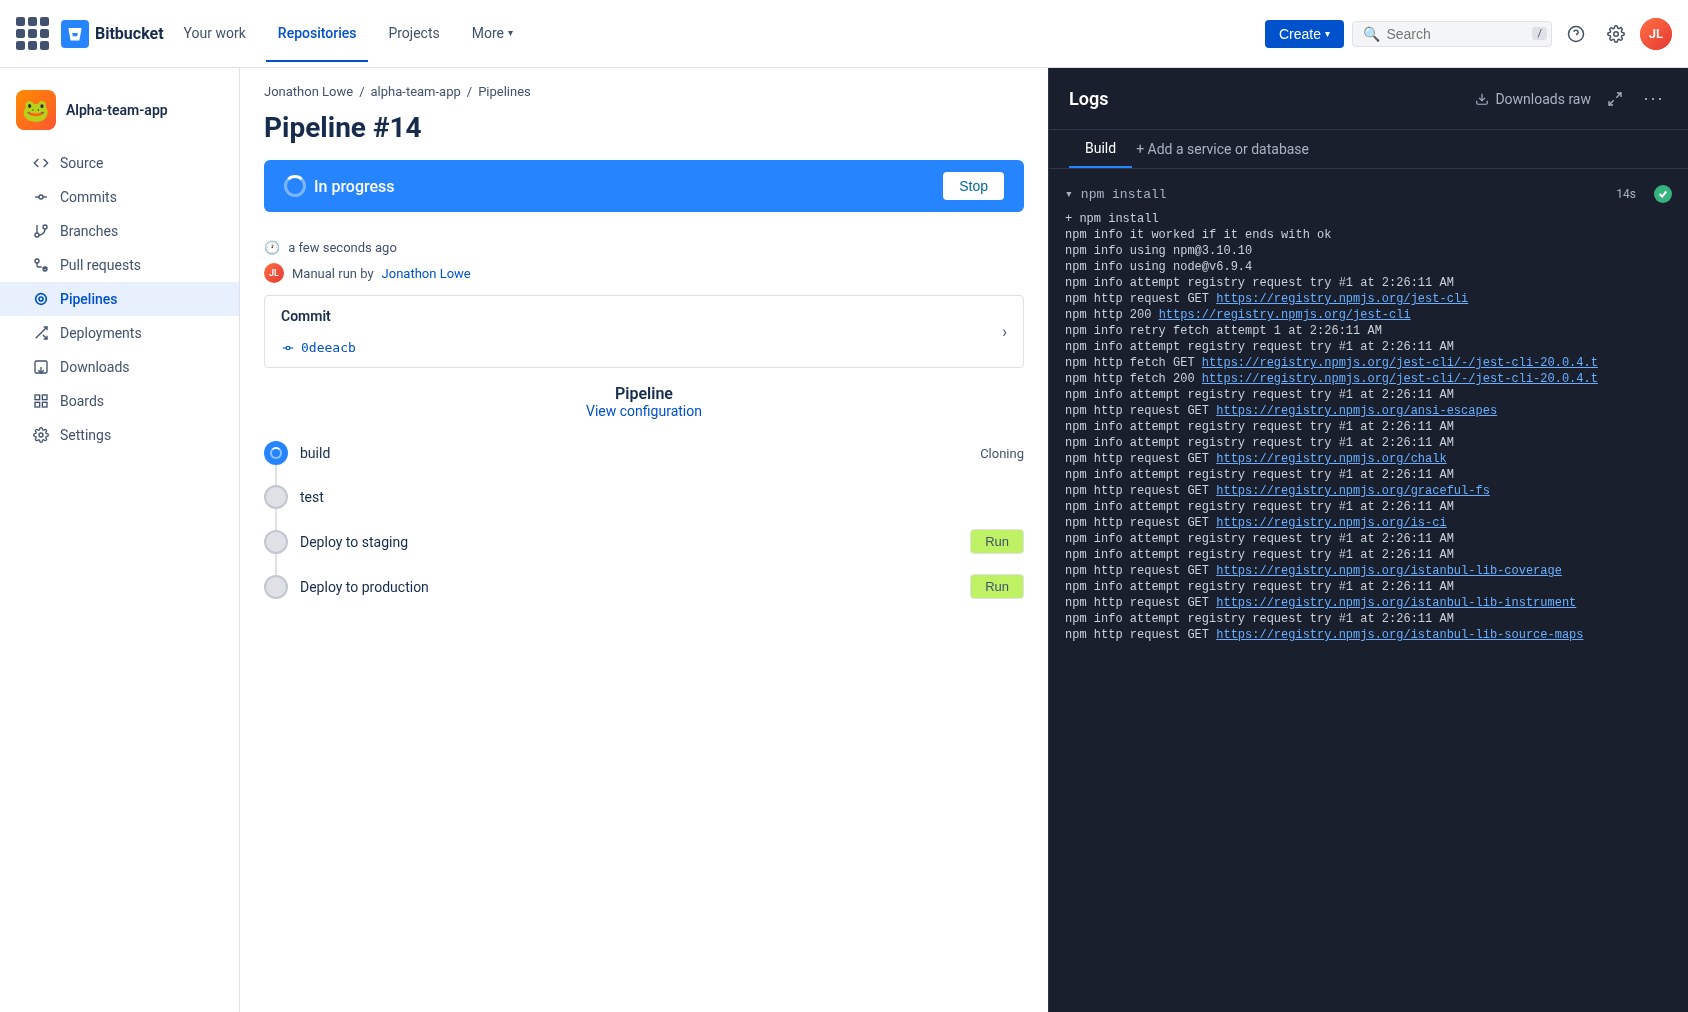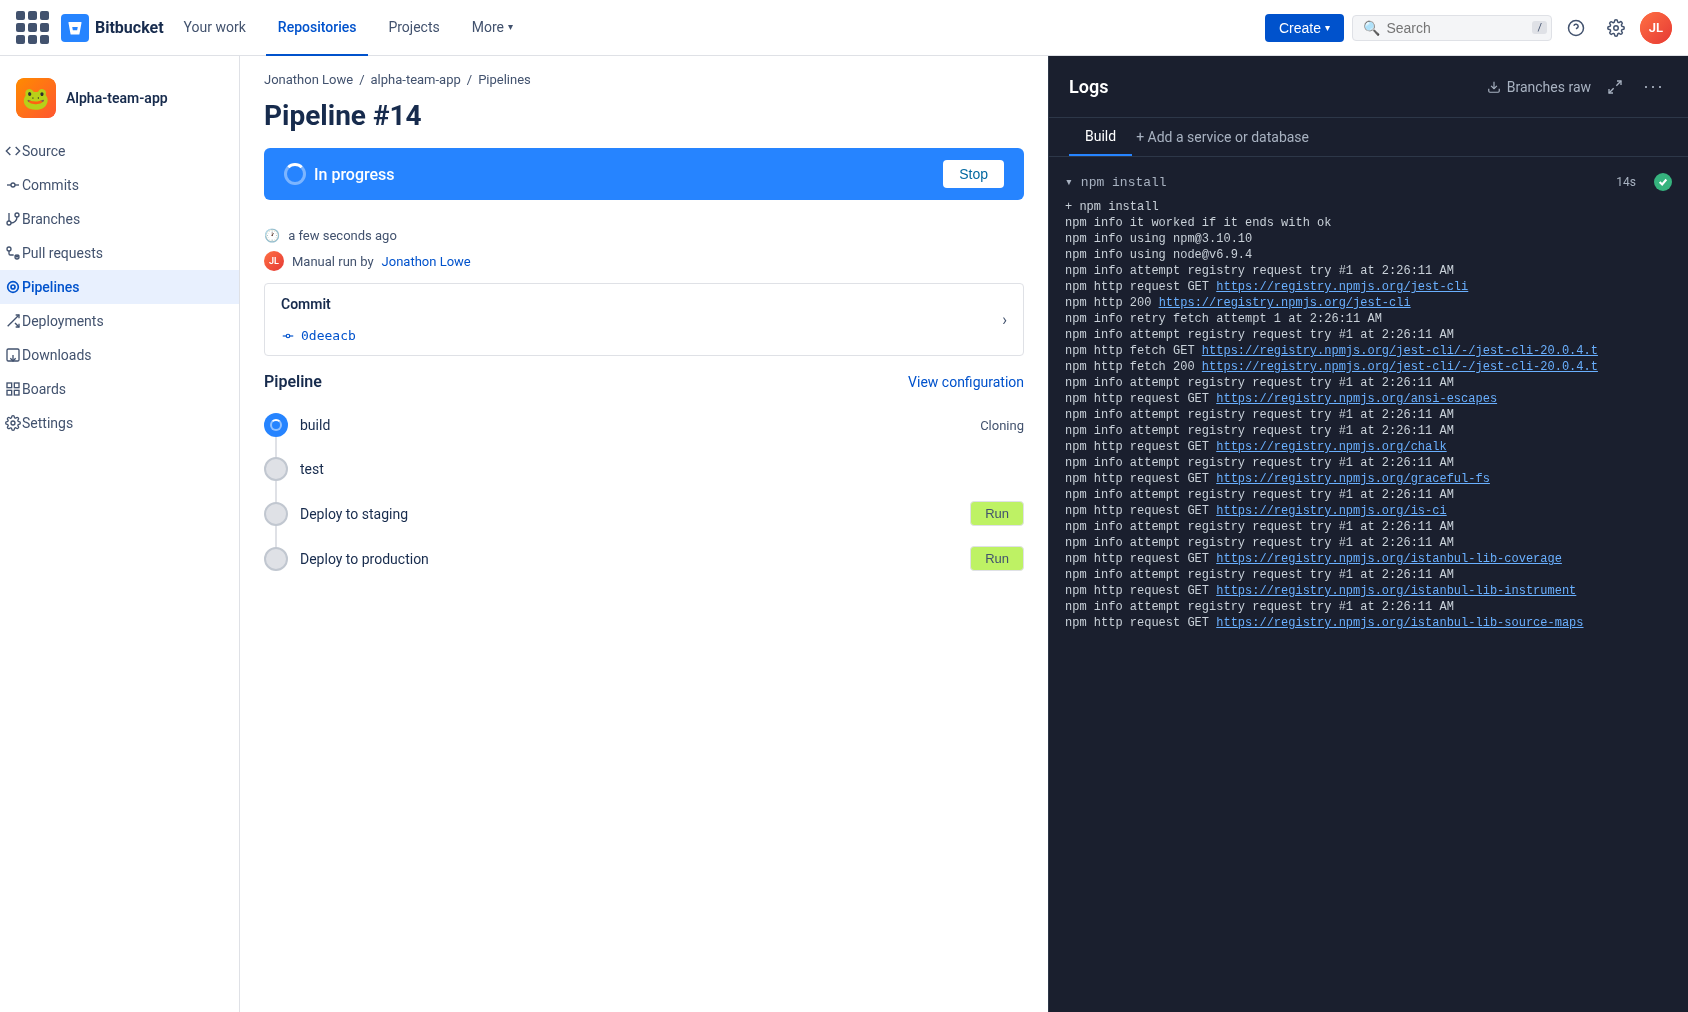--- a/index.html
+++ b/index.html
@@ -1,19 +1,19 @@
 <!DOCTYPE html>
 <html><head>
   <meta charset="utf-8">
   <style>
     * { box-sizing: border-box; margin: 0; padding: 0; }
     body { font-family: -apple-system, BlinkMacSystemFont, 'Segoe UI', Roboto, sans-serif; font-size: 14px; background: #f4f5f7; color: #172b4d; overflow: hidden; }
 
     
-    .topnav { display: flex; align-items: center; background: #fff; border-bottom: 1px solid #dfe1e6; height: 56px; padding: 0 16px; gap: 8px; position: relative; z-index: 10; }
+    .topnav { display: flex; align-items: center; background: #fff; border-bottom: 1px solid #dfe1e6; height: 68px; padding: 0 16px; gap: 8px; position: relative; z-index: 10; }
     .topnav-grid { display: grid; grid-template-columns: 9px 9px 9px; grid-template-rows: 9px 9px 9px; gap: 3px; cursor: pointer; }
     .topnav-grid-dot { width: 9px; height: 9px; background: #42526e; border-radius: 2px; }
     .topnav-logo { display: flex; align-items: center; gap: 6px; margin-left: 4px; }
     .topnav-logo-icon { width: 28px; height: 28px; background: #2684ff; border-radius: 4px; display: flex; align-items: center; justify-content: center; }
     .topnav-logo-icon svg { fill: white; }
     .topnav-logo-text { font-weight: 700; font-size: 16px; color: #172b4d; }
     .topnav-sep { flex: 1; }
     .nav-link { padding: 0 12px; height: 56px; display: flex; align-items: center; font-size: 14px; color: #42526e; cursor: pointer; border-bottom: 2px solid transparent; text-decoration: none; }
     .nav-link.active { color: #0052cc; border-bottom: 2px solid #0052cc; font-weight: 500; }
     .nav-btn-create { background: #0052cc; color: white; border: none; padding: 6px 14px; border-radius: 4px; font-size: 14px; font-weight: 500; cursor: pointer; display: flex; align-items: center; gap: 4px; }
@@ -25,21 +25,21 @@
 
     
     .main-layout { display: flex; height: calc(100vh - 56px); }
 
     
     .sidebar { width: 240px; background: #fff; border-right: 1px solid #dfe1e6; display: flex; flex-direction: column; padding: 12px 0; flex-shrink: 0; }
     .sidebar-project { display: flex; align-items: center; gap: 10px; padding: 10px 16px 16px; }
     .sidebar-project-icon { width: 40px; height: 40px; border-radius: 8px; overflow: hidden; flex-shrink: 0; }
     .sidebar-project-icon-img { width: 40px; height: 40px; background: linear-gradient(135deg, #ff8800, #ff5630); border-radius: 8px; display: flex; align-items: center; justify-content: center; font-size: 20px; }
     .sidebar-project-name { font-weight: 600; font-size: 14px; color: #172b4d; }
-    .sidebar-nav-item { display: flex; align-items: center; gap: 0; padding: 8px 4px; cursor: pointer; color: #42526e; font-size: 14px; border-radius: 0; text-decoration: none; }
+    .sidebar-nav-item { display: flex; align-items: center; gap: 10px; padding: 8px 32px; cursor: pointer; color: #42526e; font-size: 14px; border-radius: 0; text-decoration: none; }
     .sidebar-nav-item.active { background: #e8f0fe; color: #0052cc; font-weight: 500; }
     .sidebar-nav-item .nav-icon { width: 18px; height: 18px; display: flex; align-items: center; justify-content: center; flex-shrink: 0; }
 
     
     .content { flex: 1; display: flex; flex-direction: column; overflow: hidden; background: #fff; }
     .breadcrumb { padding: 16px 24px 8px; display: flex; align-items: center; gap: 6px; font-size: 13px; color: #42526e; }
     .breadcrumb a { color: #42526e; text-decoration: none; }
     .breadcrumb-sep { color: #42526e; }
     .pipeline-header { padding: 4px 24px 16px; }
     .pipeline-title { font-size: 28px; font-weight: 700; color: #172b4d; margin-bottom: 16px; }
@@ -49,21 +49,21 @@
     @keyframes spin { to { transform: rotate(360deg); } }
     .stop-btn { background: white; color: #0369a1; border: none; border-radius: 4px; padding: 6px 16px; font-size: 14px; font-weight: 500; cursor: pointer; }
     .pipeline-meta { padding: 12px 24px; display: flex; flex-direction: column; gap: 8px; }
     .meta-row { display: flex; align-items: center; gap: 8px; color: #42526e; font-size: 13px; }
     .meta-row a { color: #0052cc; text-decoration: none; }
     .commit-box { margin: 0 24px; border: 1px solid #dfe1e6; border-radius: 4px; display: flex; align-items: center; justify-content: space-between; padding: 12px 16px; cursor: pointer; }
     .commit-left { display: flex; flex-direction: column; gap: 16px; }
     .commit-label { font-weight: 600; font-size: 14px; color: #172b4d; }
     .commit-hash { display: flex; align-items: center; gap: 6px; color: #0052cc; font-size: 13px; font-family: monospace; }
     .pipeline-section { padding: 16px 24px 8px; }
-    .pipeline-section-header { display: flex; align-items: center; justify-content: space-between; margin-bottom: 12px; }
+    .pipeline-section-header { display: flex; align-items: center; justify-content: space-between; margin-bottom: 12px; flex-direction: column; }
     .pipeline-section-title { font-size: 16px; font-weight: 600; color: #172b4d; }
     .view-config-link { color: #0052cc; font-size: 14px; text-decoration: none; cursor: pointer; }
     .pipeline-steps { display: flex; flex-direction: column; }
     .step-row { display: flex; align-items: center; gap: 12px; padding: 10px 0; position: relative; }
     .step-row:not(:last-child)::after { content: ''; position: absolute; left: 11px; top: 34px; width: 2px; height: calc(100% - 14px); background: #dfe1e6; }
     .step-indicator { width: 24px; height: 24px; border-radius: 50%; flex-shrink: 0; display: flex; align-items: center; justify-content: center; z-index: 1; }
     .step-indicator.running { background: #2684ff; }
     .step-indicator.pending { background: #dfe1e6; border: 2px solid #c1c7d0; }
     .step-name { flex: 1; font-size: 14px; color: #172b4d; }
     .step-status { font-size: 13px; color: #42526e; }
@@ -340,21 +340,21 @@
   <aside class="logs-panel">
     <div class="logs-header">
       <span class="logs-title">Logs</span>
       <div class="logs-actions">
         <div class="logs-download-btn">
           <svg width="14" height="14" viewBox="0 0 24 24" fill="none" stroke="currentColor" stroke-width="2">
               <path d="M21 15v4a2 2 0 0 1-2 2H5a2 2 0 0 1-2-2v-4"></path>
               <polyline points="7 10 12 15 17 10"></polyline>
               <line x1="12" y1="15" x2="12" y2="3"></line>
             </svg>
-          <span>Branches raw</span>
+          <span>Downloads raw</span>
         </div>
         <button class="logs-icon-btn">
           <svg width="16" height="16" viewBox="0 0 24 24" fill="none" stroke="currentColor" stroke-width="2">
               <polyline points="15 3 21 3 21 9"></polyline>
               <polyline points="9 21 3 21 3 15"></polyline>
               <line x1="21" y1="3" x2="14" y2="10"></line>
               <line x1="3" y1="21" x2="10" y2="14"></line>
             </svg>
         </button>
         <button class="logs-icon-btn">

